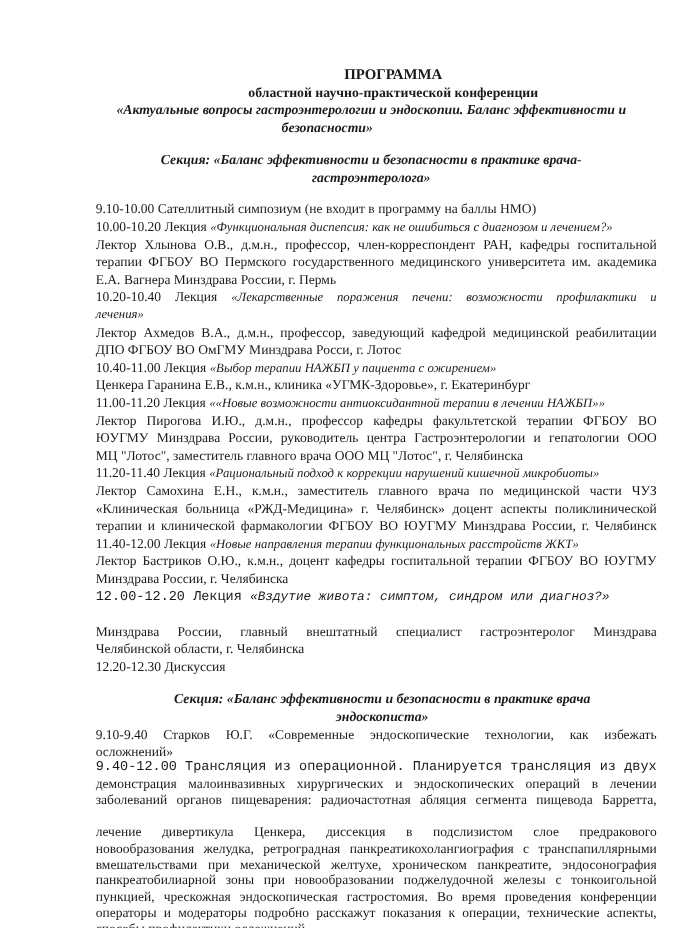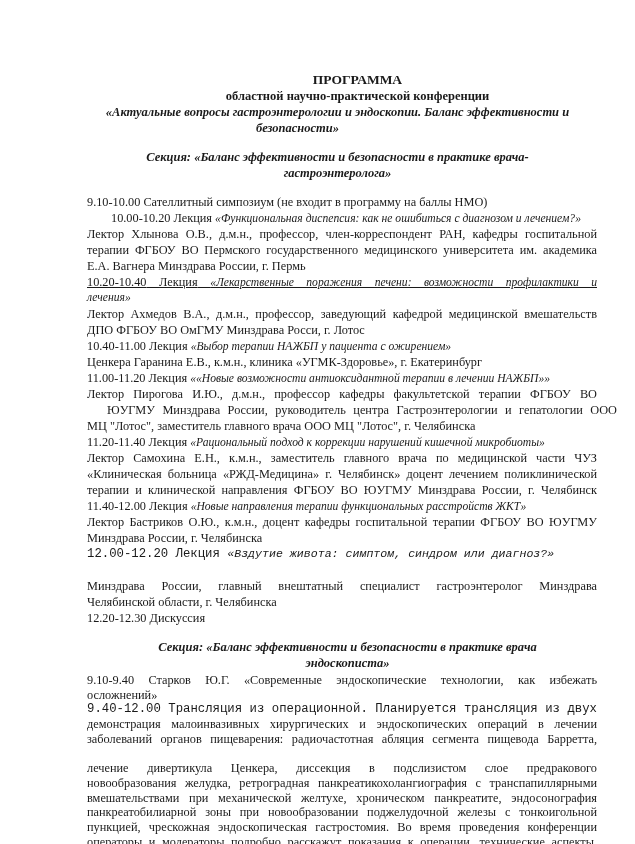--- a/index.html
+++ b/index.html
@@ -1,18 +1,18 @@
 <!DOCTYPE html>
 <html><head>
 <meta charset="utf-8">
 <style>
   html, body { margin: 0; padding: 0; background: #ffffff; }
   body { width: 635px; height: 844px; position: relative; overflow: hidden;
          font-family: "Liberation Serif", "DejaVu Serif", serif; color: #1a1a1a; }
-  .page { position: absolute; left: 0; top: 12px; width: 635px; height: 768px; }
+  .page { position: absolute; left: 0; top: 0; width: 635px; height: 768px; }
   .c { position: absolute; left: 0; width: 635px; text-align: center; white-space: nowrap; }
   .title { top: 60px; font-size: 13.5px; font-weight: bold; left: 40px; }
   .sub { font-size: 12.5px; font-weight: bold; }
   .ital { font-style: italic; }
   .sec { font-size: 12.5px; font-weight: bold; font-style: italic; }
   .ln { position: absolute; left: 87px; width: 510px; font-size: 12.3px; line-height: 16px; white-space: nowrap; }
   .j { text-align: justify; text-align-last: justify; white-space: normal; height: 16px; overflow: hidden; }
   .it { font-style: italic; font-size: 11.6px; }
 </style>
 </head>
@@ -26,62 +26,62 @@
   <div class="c sub ital" style="top:109px; left:-20px;">безопасности»</div>
 
   <div class="c sec" style="top:138px; left:20px;">Секция: «Баланс эффективности и безопасности в практике врача-</div>
   <div class="c sec" style="top:154px; left:20px;">гастроэнтеролога»</div>
 
   <div class="ln" style="top:182px;">
     <span>9.10-10.00</span>
     <span>Сателлитный симпозиум (не входит в программу на баллы НМО)</span>
   </div>
 
-  <div class="ln" style="top:198px;margin-left:24px;">
+  <div class="ln" style="top:198px;">
     <span>10.00-10.20</span>
     <span>Лекция</span>
     <span class="it">«Функциональная диспепсия: как не ошибиться с диагнозом и лечением?»</span>
   </div>
   <div class="ln j" style="top:214px;">Лектор Хлынова О.В., д.м.н., профессор, член-корреспондент РАН, кафедры госпитальной</div>
   <div class="ln j" style="top:230px;">терапии ФГБОУ ВО Пермского государственного медицинского университета им. академика</div>
   <div class="ln" style="top:246px;">Е.А. Вагнера Минздрава России, г. Пермь</div>
 
-  <div class="ln j" style="top:262px;text-decoration:underline;">
+  <div class="ln j" style="top:262px;">
     <span>10.20-10.40</span>
     <span>Лекция</span>
     <span class="it">«Лекарственные поражения печени: возможности профилактики и</span>
   </div>
   <div class="ln it" style="top:278px;">лечения»</div>
-  <div class="ln j" style="top:294px;">Лектор Ахмедов В.А., д.м.н., профессор, заведующий кафедрой медицинской вмешательств</div>
+  <div class="ln j" style="top:294px;">Лектор Ахмедов В.А., д.м.н., профессор, заведующий кафедрой медицинской реабилитации</div>
   <div class="ln" style="top:310px;">ДПО ФГБОУ ВО  ОмГМУ Минздрава Росси, г. Лотос</div>
 
   <div class="ln" style="top:326px;">
     <span>10.40-11.00</span>
     <span>Лекция</span>
     <span class="it">«Выбор терапии НАЖБП у пациента с ожирением»</span>
   </div>
   <div class="ln" style="top:342px;">Ценкера Гаранина Е.В., к.м.н., клиника «УГМК-Здоровье», г. Екатеринбург</div>
 
   <div class="ln" style="top:358px;">
     <span>11.00-11.20</span>
     <span>Лекция</span>
     <span class="it">««Новые возможности антиоксидантной терапии в лечении НАЖБП»»</span>
   </div>
   <div class="ln j" style="top:374px;">Лектор Пирогова И.Ю., д.м.н., профессор кафедры факультетской терапии ФГБОУ ВО</div>
-  <div class="ln j" style="top:390px;margin-left:20px;">ЮУГМУ Минздрава России, руководитель центра Гастроэнтерологии и гепатологии ООО</div>
+  <div class="ln j" style="top:390px;">ЮУГМУ Минздрава России, руководитель центра Гастроэнтерологии и гепатологии ООО</div>
   <div class="ln" style="top:406px;">МЦ "Лотос", заместитель главного врача ООО МЦ "Лотос", г. Челябинска</div>
 
   <div class="ln" style="top:422px;">
     <span>11.20-11.40</span>
     <span>Лекция</span>
     <span class="it">«Рациональный подход к коррекции нарушений кишечной микробиоты»</span>
   </div>
   <div class="ln j" style="top:438px;">Лектор Самохина Е.Н., к.м.н., заместитель главного врача по медицинской части ЧУЗ</div>
-  <div class="ln j" style="top:454px;">«Клиническая больница «РЖД-Медицина» г. Челябинск» доцент лечением поликлинической</div>
-  <div class="ln j" style="top:470px;">терапии и клинической направления ФГБОУ ВО  ЮУГМУ Минздрава России, г. Челябинск</div>
+  <div class="ln j" style="top:454px;">«Клиническая больница «РЖД-Медицина» г. Челябинск» доцент аспекты поликлинической</div>
+  <div class="ln j" style="top:470px;">терапии и клинической фармакологии ФГБОУ ВО  ЮУГМУ Минздрава России, г. Челябинск</div>
 
   <div class="ln" style="top:486px;">
     <span>11.40-12.00</span>
     <span>Лекция</span>
     <span class="it">«Новые направления терапии функциональных расстройств ЖКТ»</span>
   </div>
   <div class="ln j" style="top:502px;">Лектор Бастриков  О.Ю., к.м.н., доцент кафедры госпитальной терапии ФГБОУ ВО ЮУГМУ</div>
   <div class="ln" style="top:518px;">Минздрава России,  г. Челябинска</div>
 
   <div class="ln" style="top:534px;font-family:Liberation Mono, monospace;">

